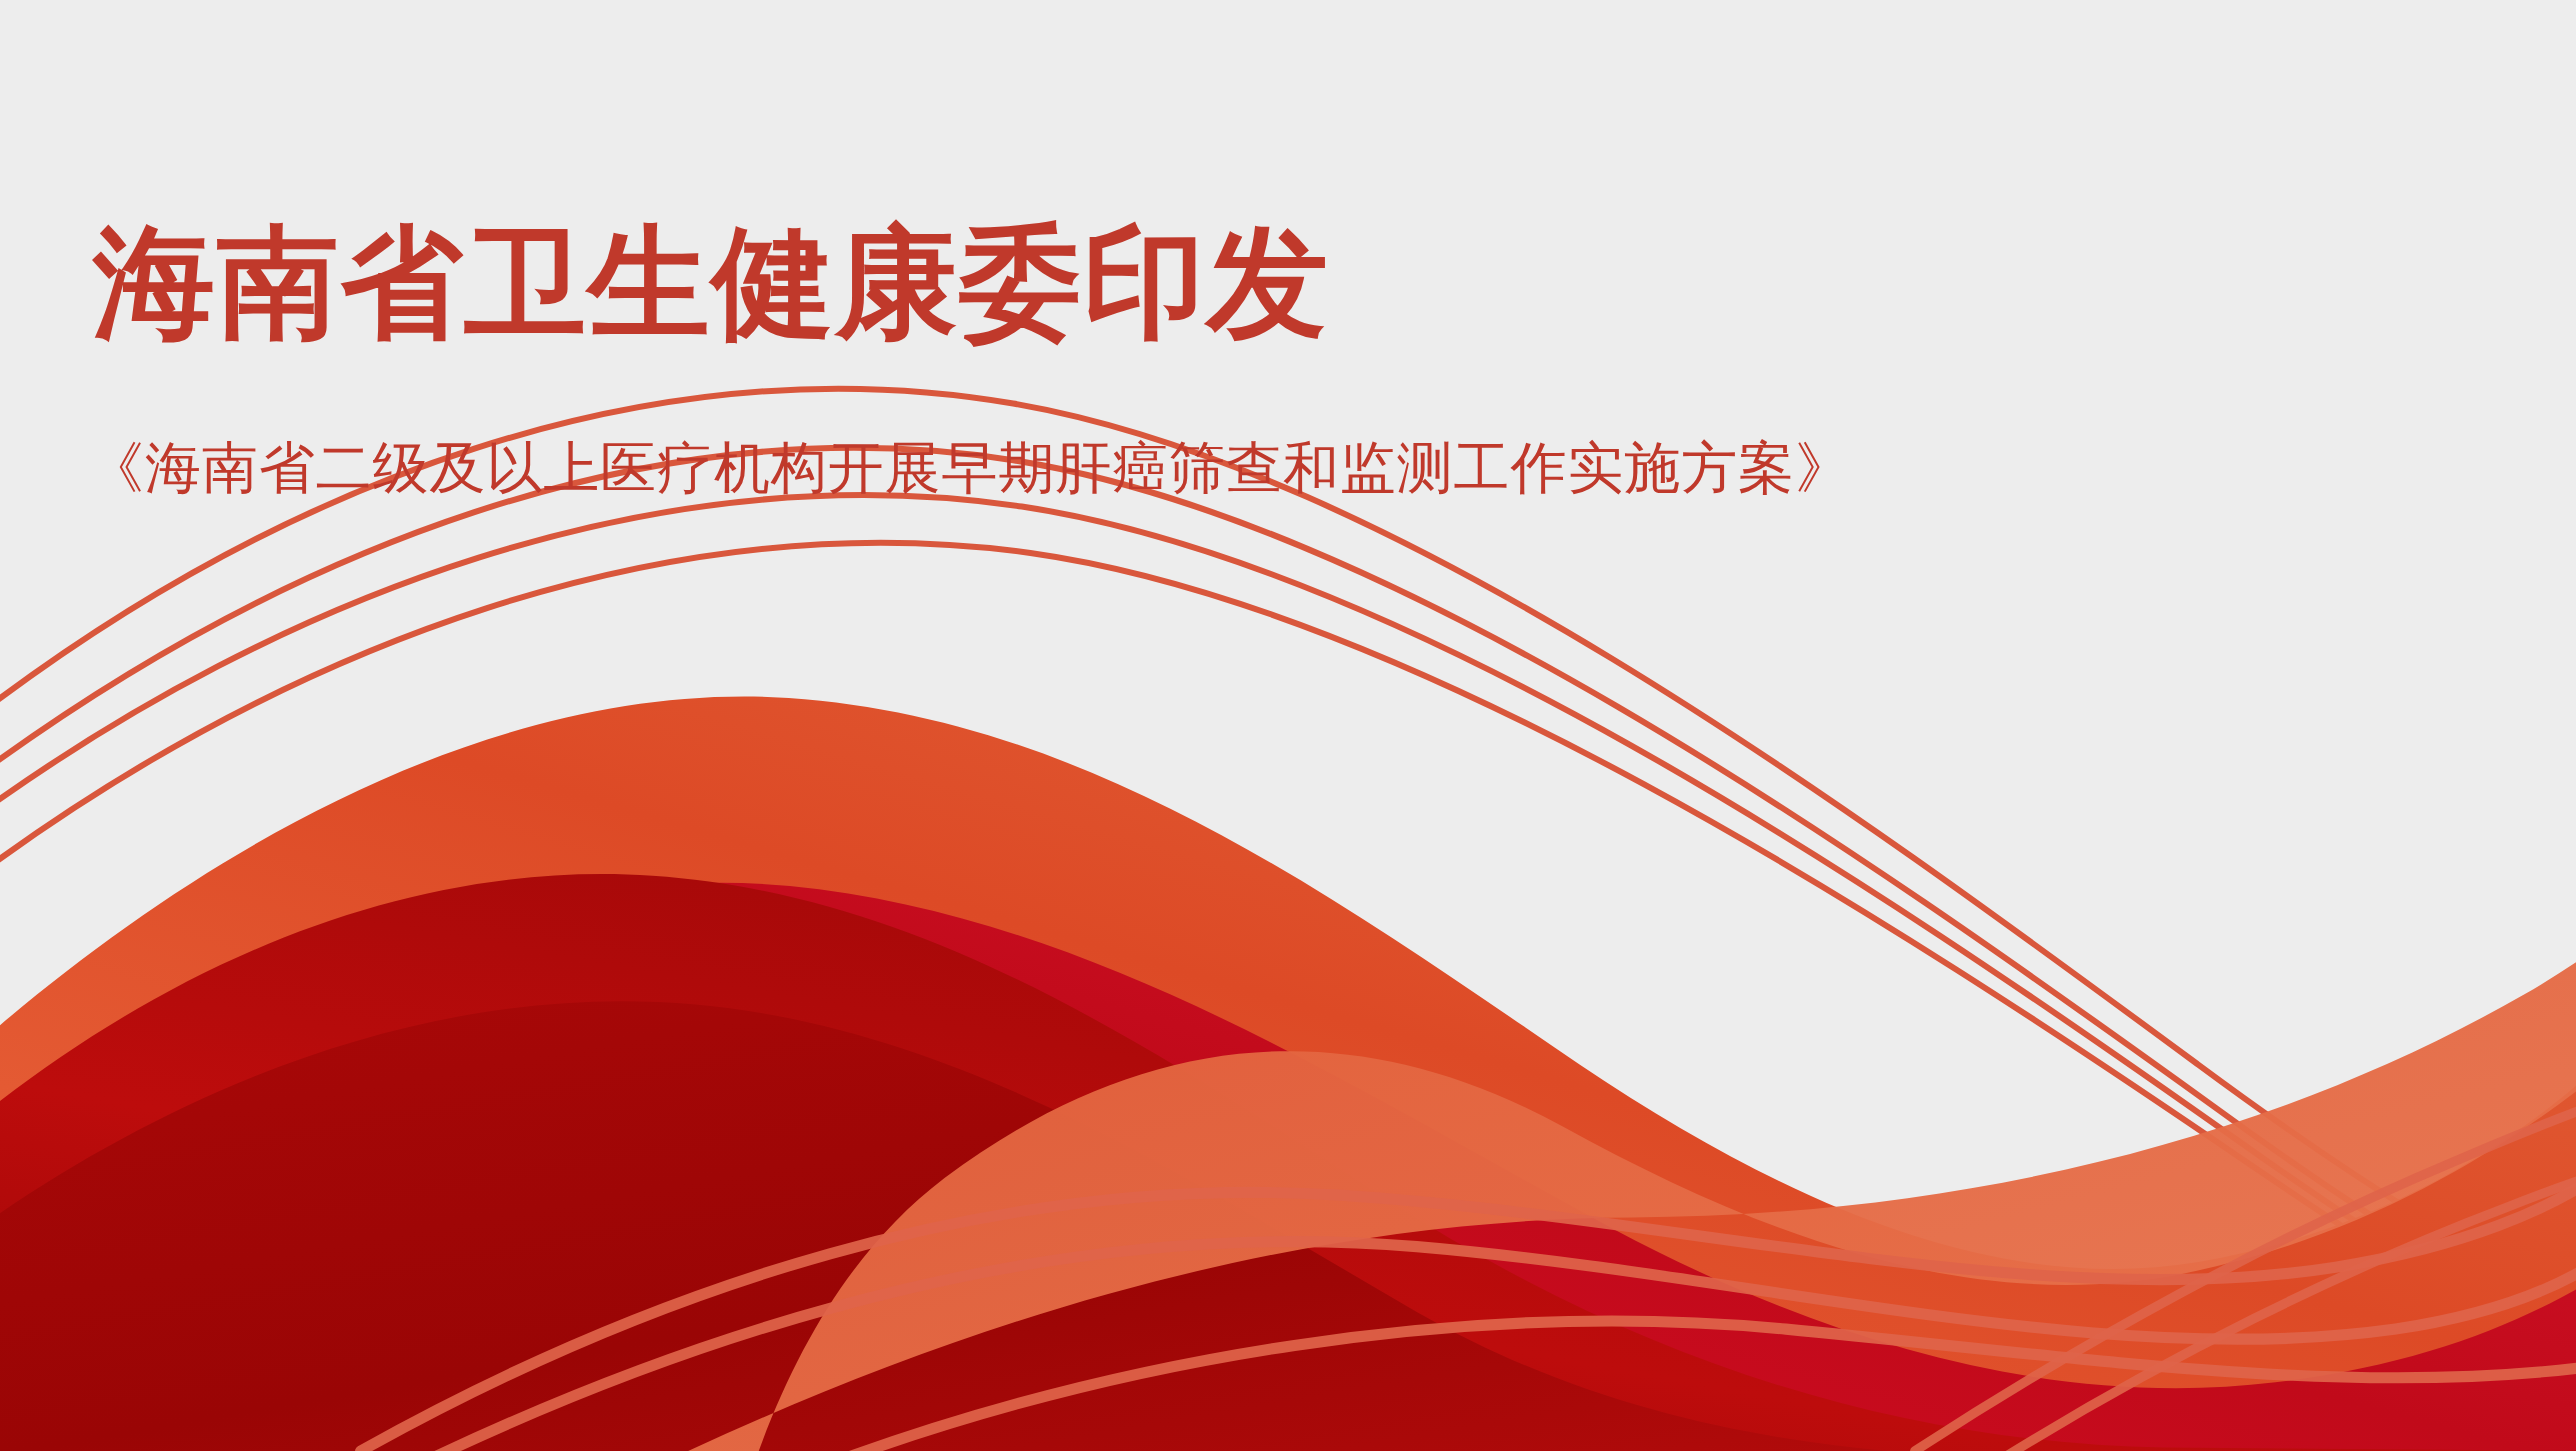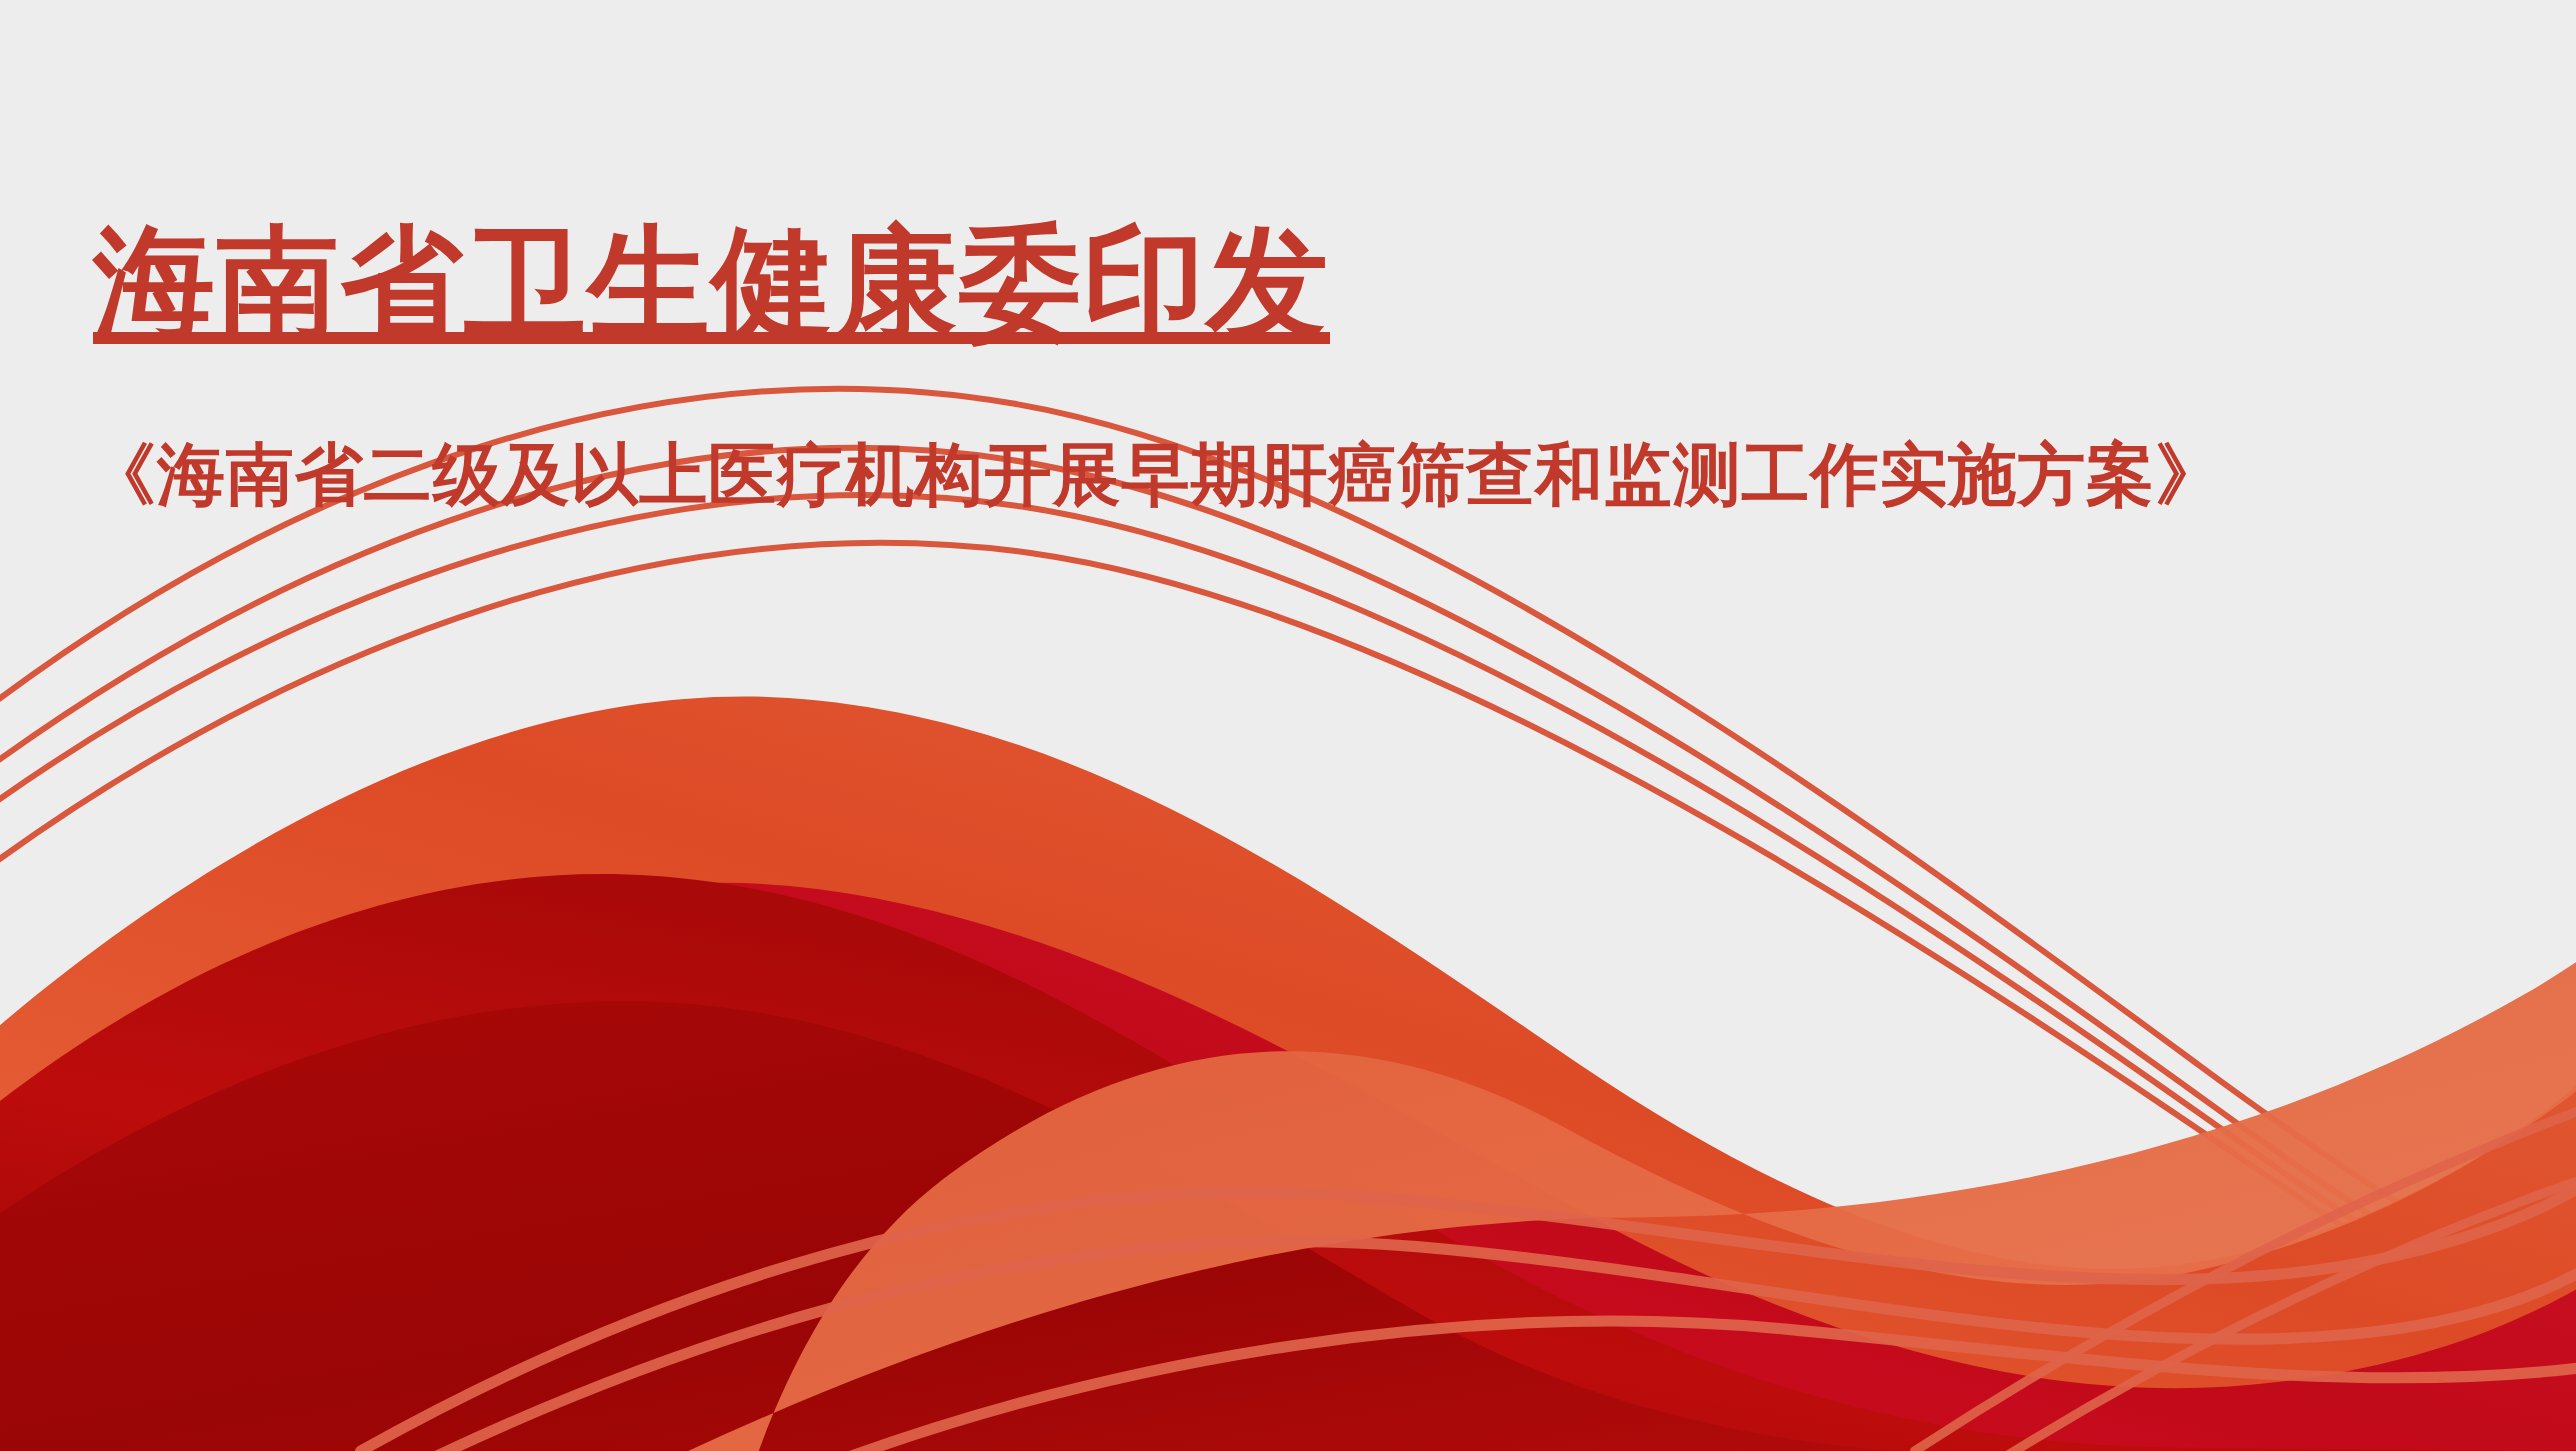--- a/index.html
+++ b/index.html
@@ -35,29 +35,28 @@
   #main-title {
     position: absolute;
     left: 93px;
     top: 222px;
     font-size: 122px;
     line-height: 1.0;
     font-weight: bold;
     color: #c0392b;
     letter-spacing: 1.7px;
     white-space: nowrap;
-    text-decoration: underline;
   }
   #sub-title {
     position: absolute;
     left: 88px;
     top: 440px;
-    font-size: 68px;
+    font-size: 56px;
     line-height: 1.0;
-    font-weight: bold;
+    font-weight: normal;
     color: #c0392b;
     letter-spacing: 0.9px;
     white-space: nowrap;
   }
 </style>
 </head>
 <body>
 
 <div id="banner">
 

